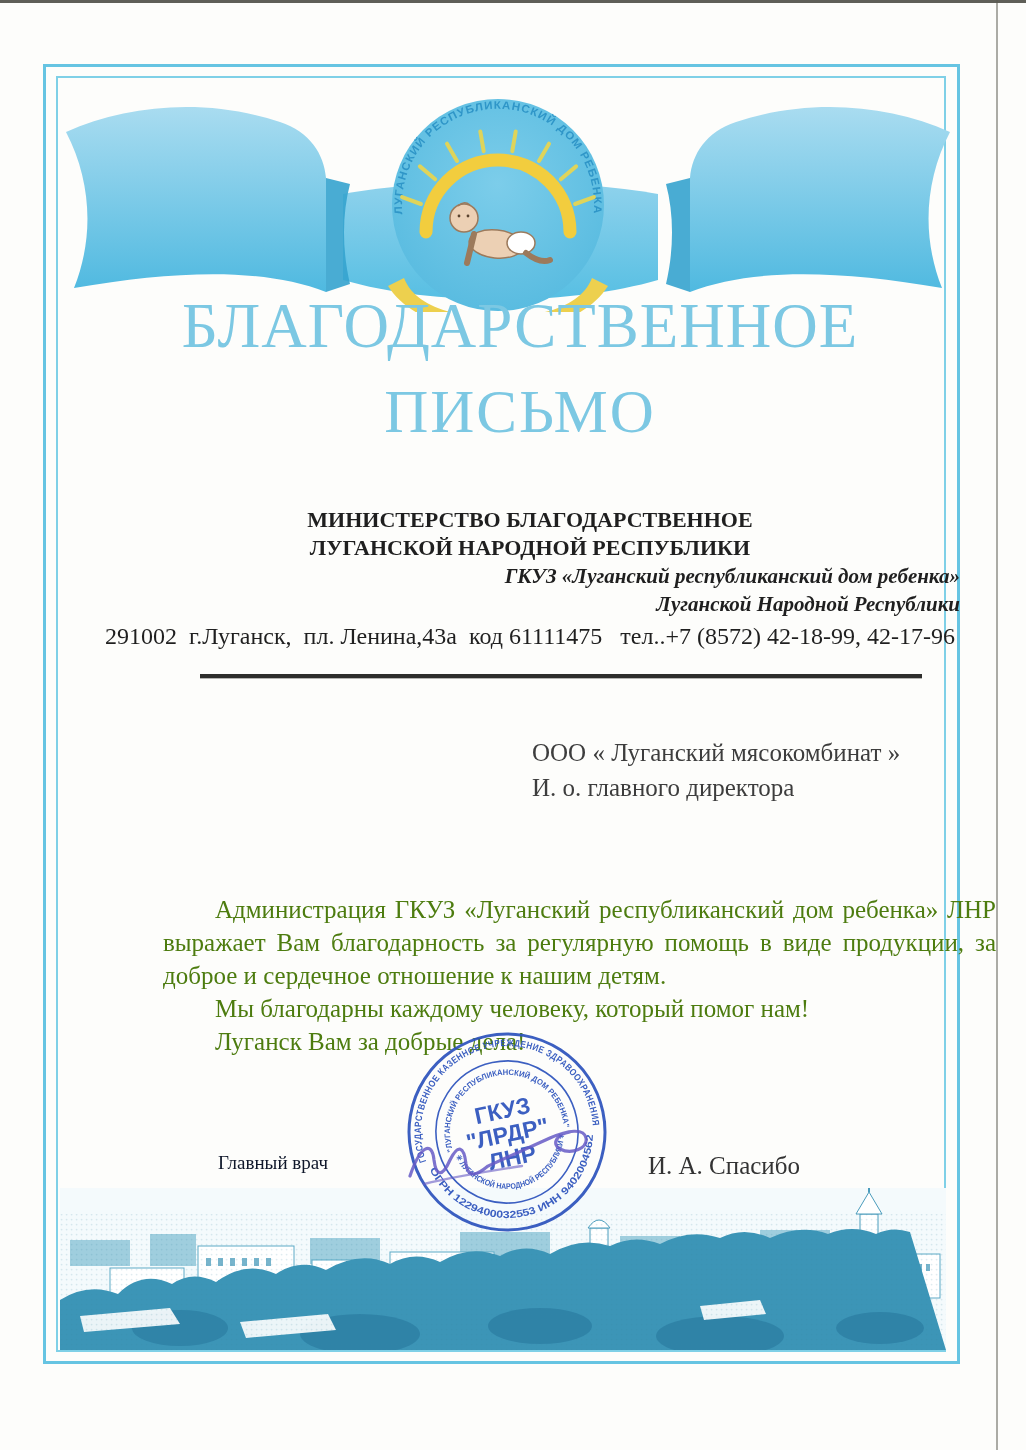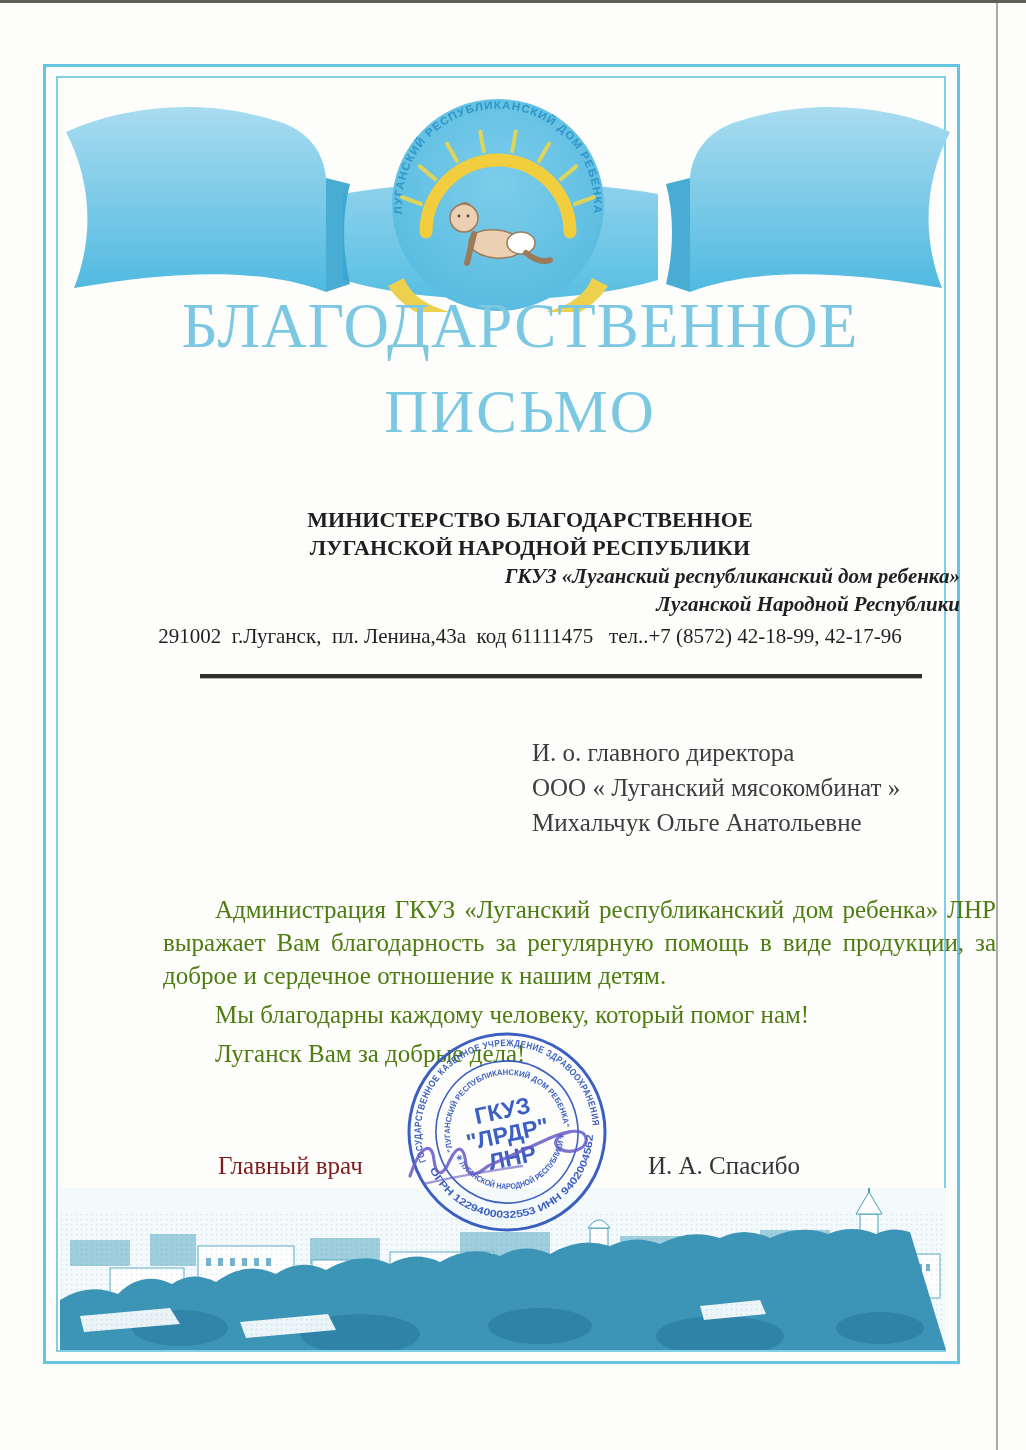--- a/index.html
+++ b/index.html
@@ -13,27 +13,27 @@
   
   .frame-outer{position:absolute;left:43px;top:64px;width:911px;height:1294px;border:3px solid #55bedf;opacity:.9;}
   .frame-inner{position:absolute;left:56px;top:76px;width:886px;height:1272px;border:2px solid #69c8e3;opacity:.85;}
   .banner{position:absolute;left:58px;top:82px;width:900px;height:230px;}
   .title-wrap{position:absolute;left:20px;top:293px;width:1000px;text-align:center;color:#7cc8e3;}
   .title-l1{font-size:63px;letter-spacing:1px;line-height:66px;}
   .title-l2{font-size:61px;letter-spacing:2px;line-height:66px;margin-top:20px;}
   .letterhead{position:absolute;left:100px;top:506px;width:860px;text-align:center;color:#1f1f1f;}
   .lh-b{font-weight:bold;font-size:22px;line-height:28px;}
   .lh-bi{font-weight:bold;font-style:italic;font-size:21px;line-height:28px;text-align:right;}
-  .lh-r{font-size:21px;line-height:26px;margin-top:5px;white-space:pre;}
+  .lh-r{font-size:24px;line-height:26px;margin-top:5px;white-space:pre;}
   .divider{position:absolute;left:200px;top:674px;width:722px;height:4px;background:#2e2e2c;box-shadow:0 1px 0 rgba(46,46,44,.35);}
   .addressee{position:absolute;left:532px;top:735px;font-size:25px;line-height:35px;color:#3d3d3d;}
   .body-text{position:absolute;left:163px;top:893px;width:833px;font-size:25px;line-height:33px;color:#4d7c0f;}
   .body-text p{margin:0;text-align:justify;text-align-last:left;text-indent:52px;}
-  .body-line{padding-left:52px;margin-top:6px;}
-  .sign-role{position:absolute;left:218px;top:1152px;font-size:25px;color:#7f1d1d;}
+  .body-line{padding-left:52px;}
+  .sign-role{position:absolute;left:218px;top:1152px;font-size:19px;color:#0f172a;}
   .sign-name{position:absolute;left:648px;top:1152px;font-size:25px;color:#333;}
   .stamp{position:absolute;left:397px;top:1022px;width:220px;height:220px;transform:rotate(-12deg);opacity:.93;}
   .stamp text{font-family:"Liberation Sans",sans-serif;fill:#2e54bd;}
   .sig-ink{position:absolute;left:398px;top:1098px;width:230px;height:100px;}
   .city{position:absolute;left:60px;top:1188px;width:886px;height:162px;}
   .logo-arc{font-family:"Liberation Sans",sans-serif;font-weight:bold;fill:#2f96c8;}
 </style>
 </head>
 <body>
 
@@ -105,23 +105,22 @@
   <div class="lh-b">МИНИСТЕРСТВО БЛАГОДАРСТВЕННОЕ</div>
   <div class="lh-b">ЛУГАНСКОЙ НАРОДНОЙ РЕСПУБЛИКИ</div>
   <div class="lh-bi">ГКУЗ «Луганский республиканский дом ребенка»</div>
   <div class="lh-bi">Луганской Народной Республики</div>
   <div class="lh-r">291002  г.Луганск,  пл. Ленина,43а  код 61111475   тел..+7 (8572) 42-18-99, 42-17-96</div>
 </div>
 
 <div class="divider"></div>
 
 <div class="addressee">
+  <div>ООО « Луганский мясокомбинат »</div>
   <div>И. о. главного директора</div>
-  <div>ООО « Луганский мясокомбинат »</div>
-  <div>Михальчук Ольге Анатольевне</div>
 </div>
 
 <div class="body-text">
   <p>Администрация ГКУЗ «Луганский республиканский дом ребенка» ЛНР выражает Вам благодарность за регулярную помощь в виде продукции, за доброе и сердечное отношение к нашим детям.</p>
   <div class="body-line">Мы благодарны каждому человеку, который помог нам!</div>
   <div class="body-line">Луганск Вам за добрые дела!</div>
 </div>
 
 <svg class="city" viewBox="0 0 886 162" preserveAspectRatio="none">
   <defs>

